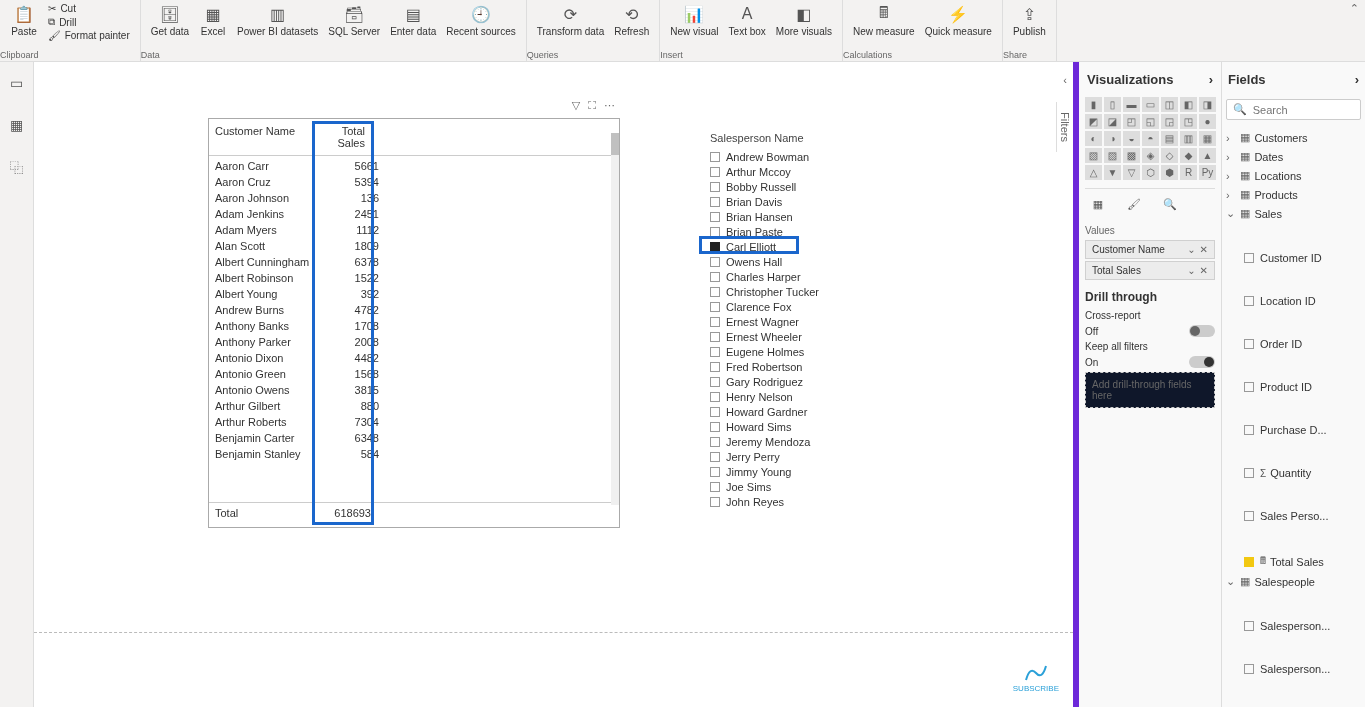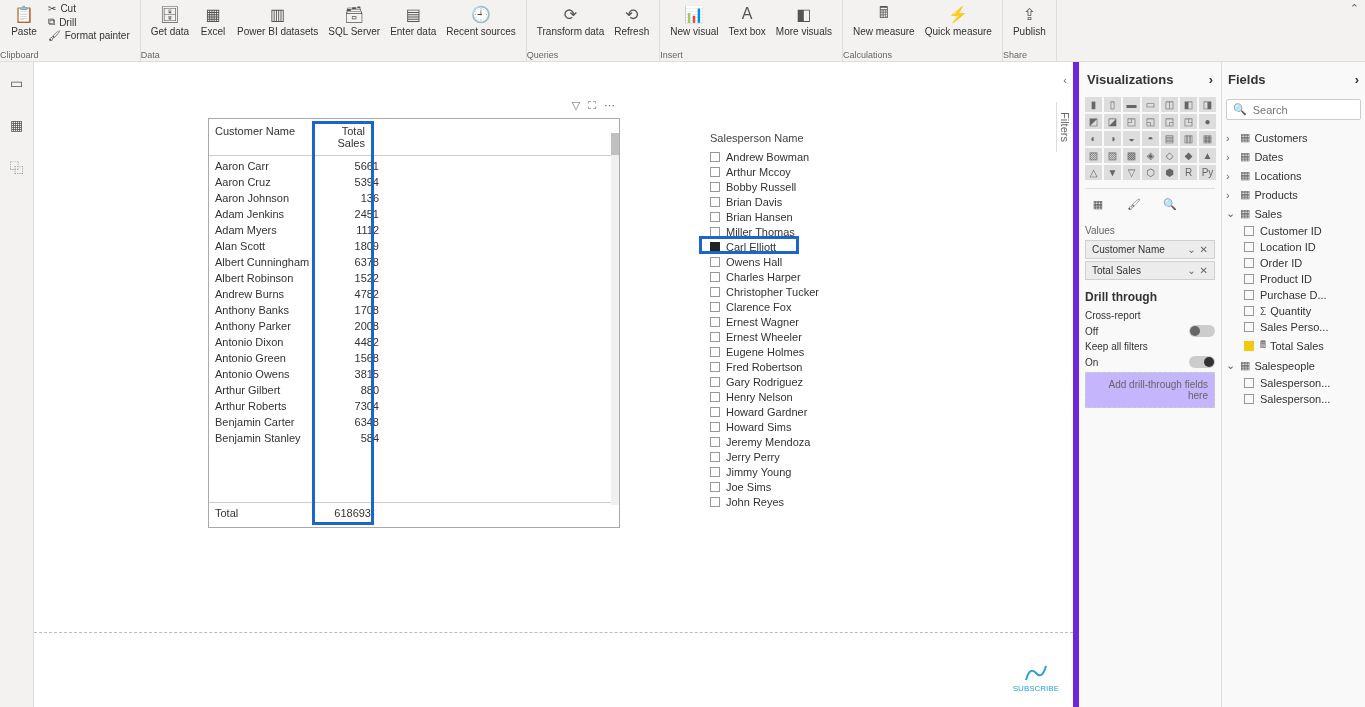--- a/index.html
+++ b/index.html
@@ -58,29 +58,29 @@
 .tool-row { display: flex; gap: 18px; padding: 6px 4px; border-top: 1px solid #ddd; margin-top: 2px; }
 .tool-row .t { width: 18px; height: 18px; cursor: pointer; display:flex; align-items:center; justify-content:center; color:#555; }
 .section-label { font-size: 10px; color: #666; margin: 6px 0 4px; }
 .well { background: #ececec; border: 1px solid #d0d0d0; padding: 3px 6px; font-size: 10px; display: flex; justify-content: space-between; align-items: center; margin-bottom: 2px; cursor: pointer; }
 .well .wx { display: flex; gap: 4px; color: #666; }
 .drill-header { font-size: 12px; font-weight: 600; margin: 10px 0 6px; }
 .switch-row { display: flex; justify-content: space-between; align-items: flex-end; font-size: 10px; margin: 4px 0; }
 .switch { width: 26px; height: 12px; border-radius: 6px; background: #ccc; position: relative; cursor: pointer; }
 .switch .knob { width: 10px; height: 10px; border-radius: 50%; background: #666; position: absolute; top: 1px; left: 1px; }
 .switch.on .knob { left: 15px; background: #333; }
-.drill-target { background: #c4b5fd; border: 1px dashed #ccc; padding: 6px; font-size: 10px; color: #666; text-align: right; margin-top: 0; }
+.drill-target { background: #0f172a; border: 1px dashed #ccc; padding: 6px; font-size: 10px; color: #666; text-align: left; margin-top: 0; }
 
 .fields-panel { width: 144px; border-left: 1px solid #ddd; background: #f9f9f9; padding: 0 4px; overflow-y: auto; }
 .search-box { display: flex; align-items: center; border: 1px solid #ccc; border-radius: 2px; padding: 3px 6px; margin: 2px 0 8px; gap: 6px; background: #fff; }
 .search-box input { border: none; outline: none; font-size: 11px; flex: 1; background: transparent; }
 .field-table { display: flex; align-items: center; gap: 4px; font-size: 11px; padding: 3px 0; cursor: pointer; }
 .field-table .chev { width: 10px; color: #666; }
 .field-table .ticon { color: #666; font-size: 11px; }
-.field-item { display: flex; align-items: center; gap: 6px; font-size: 11px; padding: 2px 0 2px 18px; cursor: pointer; }
+.field-item { display: flex; align-items: center; gap: 6px; font-size: 11px; padding: 2px 0 2px 18px; cursor: pointer; margin-top: 27px; }
 .field-item .cb { width: 10px; height: 10px; border: 1px solid #999; flex-shrink: 0; }
 .field-item.checked .cb { background: #f2c811; border-color: #f2c811; }
 .field-item .sigma { font-size: 10px; color: #555; margin-right: -2px; }
 
 .brand-logo { position: absolute; right: 14px; bottom: 14px; color: #2aa0d8; font-size: 8px; text-align: center; }
 .brand-logo svg { display: block; margin: 0 auto 2px; }
 
 .collapse-arrow { position: absolute; top: 2px; right: 6px; color: #666; cursor: pointer; }
 </style>
 </head>
@@ -244,20 +244,24 @@
           </div>
           <div class="tv-row">
             <div class="c1">Albert Cunningham</div>
             <div class="c2">6378</div>
           </div>
           <div class="tv-row">
             <div class="c1">Albert Robinson</div>
             <div class="c2">1522</div>
           </div>
           <div class="tv-row">
+            <div class="c1">Albert Young</div>
+            <div class="c2">392</div>
+          </div>
+          <div class="tv-row">
             <div class="c1">Andrew Burns</div>
             <div class="c2">4782</div>
           </div>
           <div class="tv-row">
             <div class="c1">Anthony Banks</div>
             <div class="c2">1708</div>
           </div>
           <div class="tv-row">
             <div class="c1">Anthony Parker</div>
             <div class="c2">2008</div>
@@ -319,21 +323,21 @@
           <div class="slicer-item">
             <span class="chk"></span>
             <span>Brian Davis</span>
           </div>
           <div class="slicer-item">
             <span class="chk"></span>
             <span>Brian Hansen</span>
           </div>
           <div class="slicer-item">
             <span class="chk"></span>
-            <span>Miller Thomas</span>
+            <span>Brian Paste</span>
           </div>
           <div class="slicer-item sel">
             <span class="chk"></span>
             <span>Carl Elliott</span>
           </div>
           <div class="slicer-item">
             <span class="chk"></span>
             <span>Owens Hall</span>
           </div>
           <div class="slicer-item">

